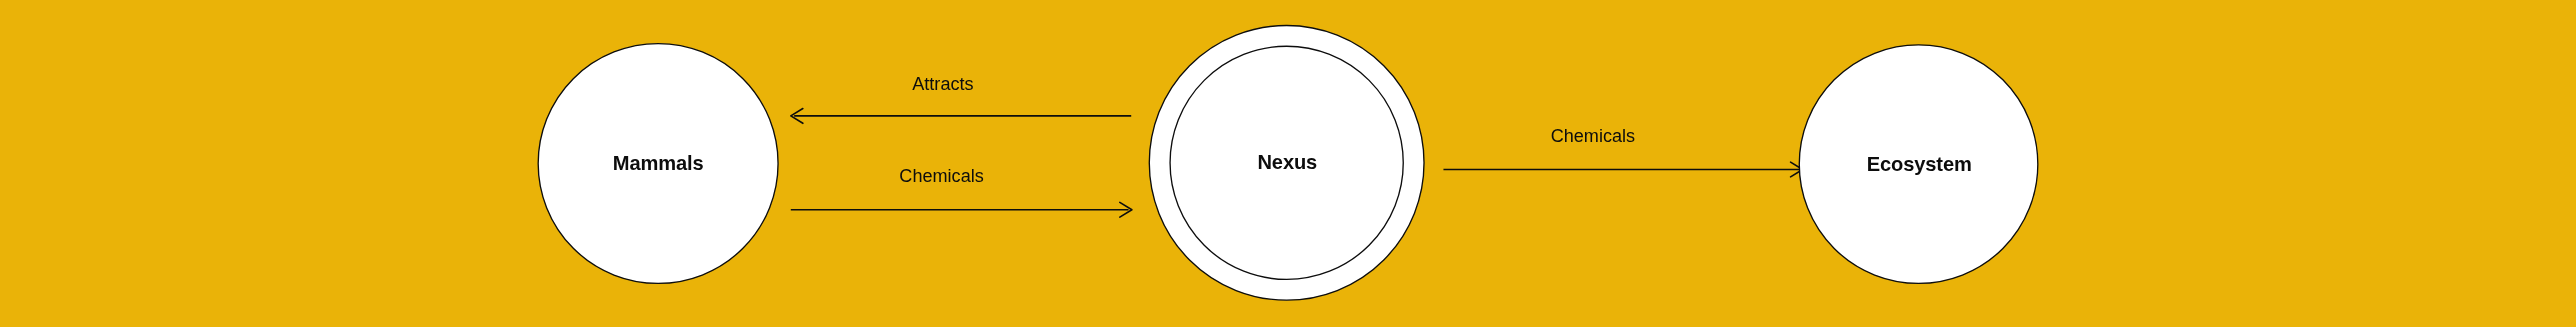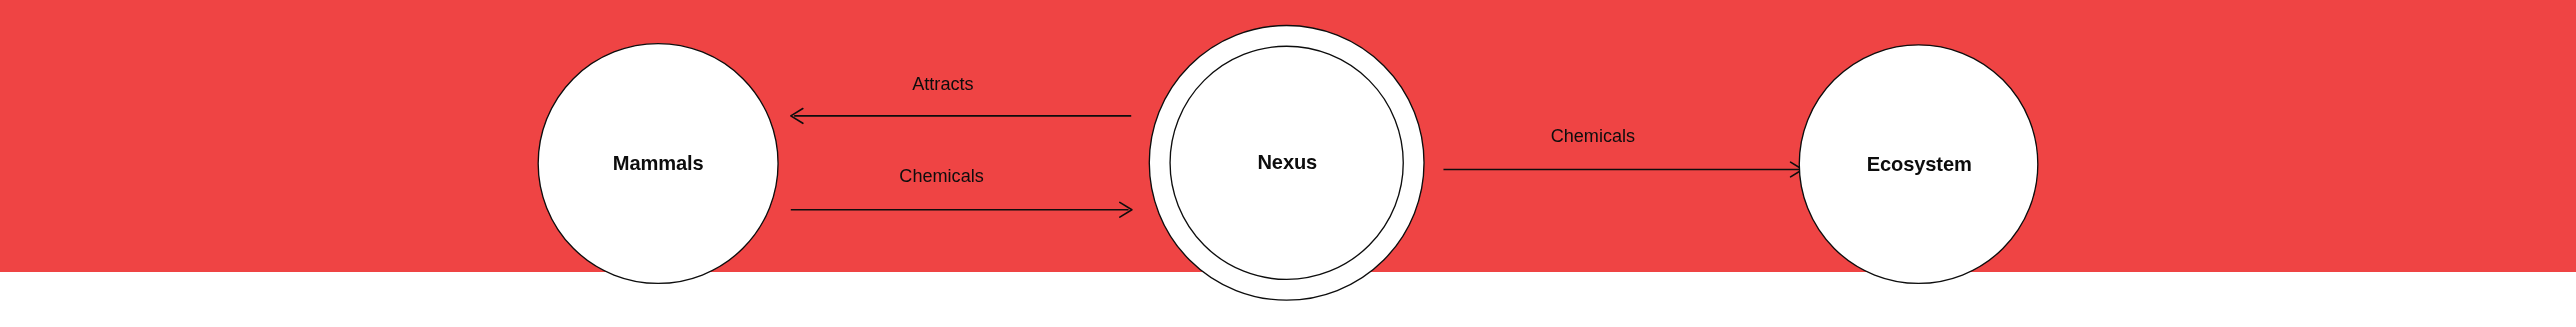--- a/index.html
+++ b/index.html
@@ -10,22 +10,22 @@
   }
   body {
     width: 2576px;
     height: 327px;
     overflow: hidden;
     font-family: "Liberation Sans", sans-serif;
   }
   #diagram-canvas {
     position: relative;
     width: 2576px;
-    height: 272px;
-    background: #ef4444;
+    height: 327px;
+    background: #eab308;
   }
   #diagram-svg {
     position: absolute;
     top: 0;
     left: 0;
     width: 2576px;
     height: 327px;
     display: block;
   }
   .node-shape {

